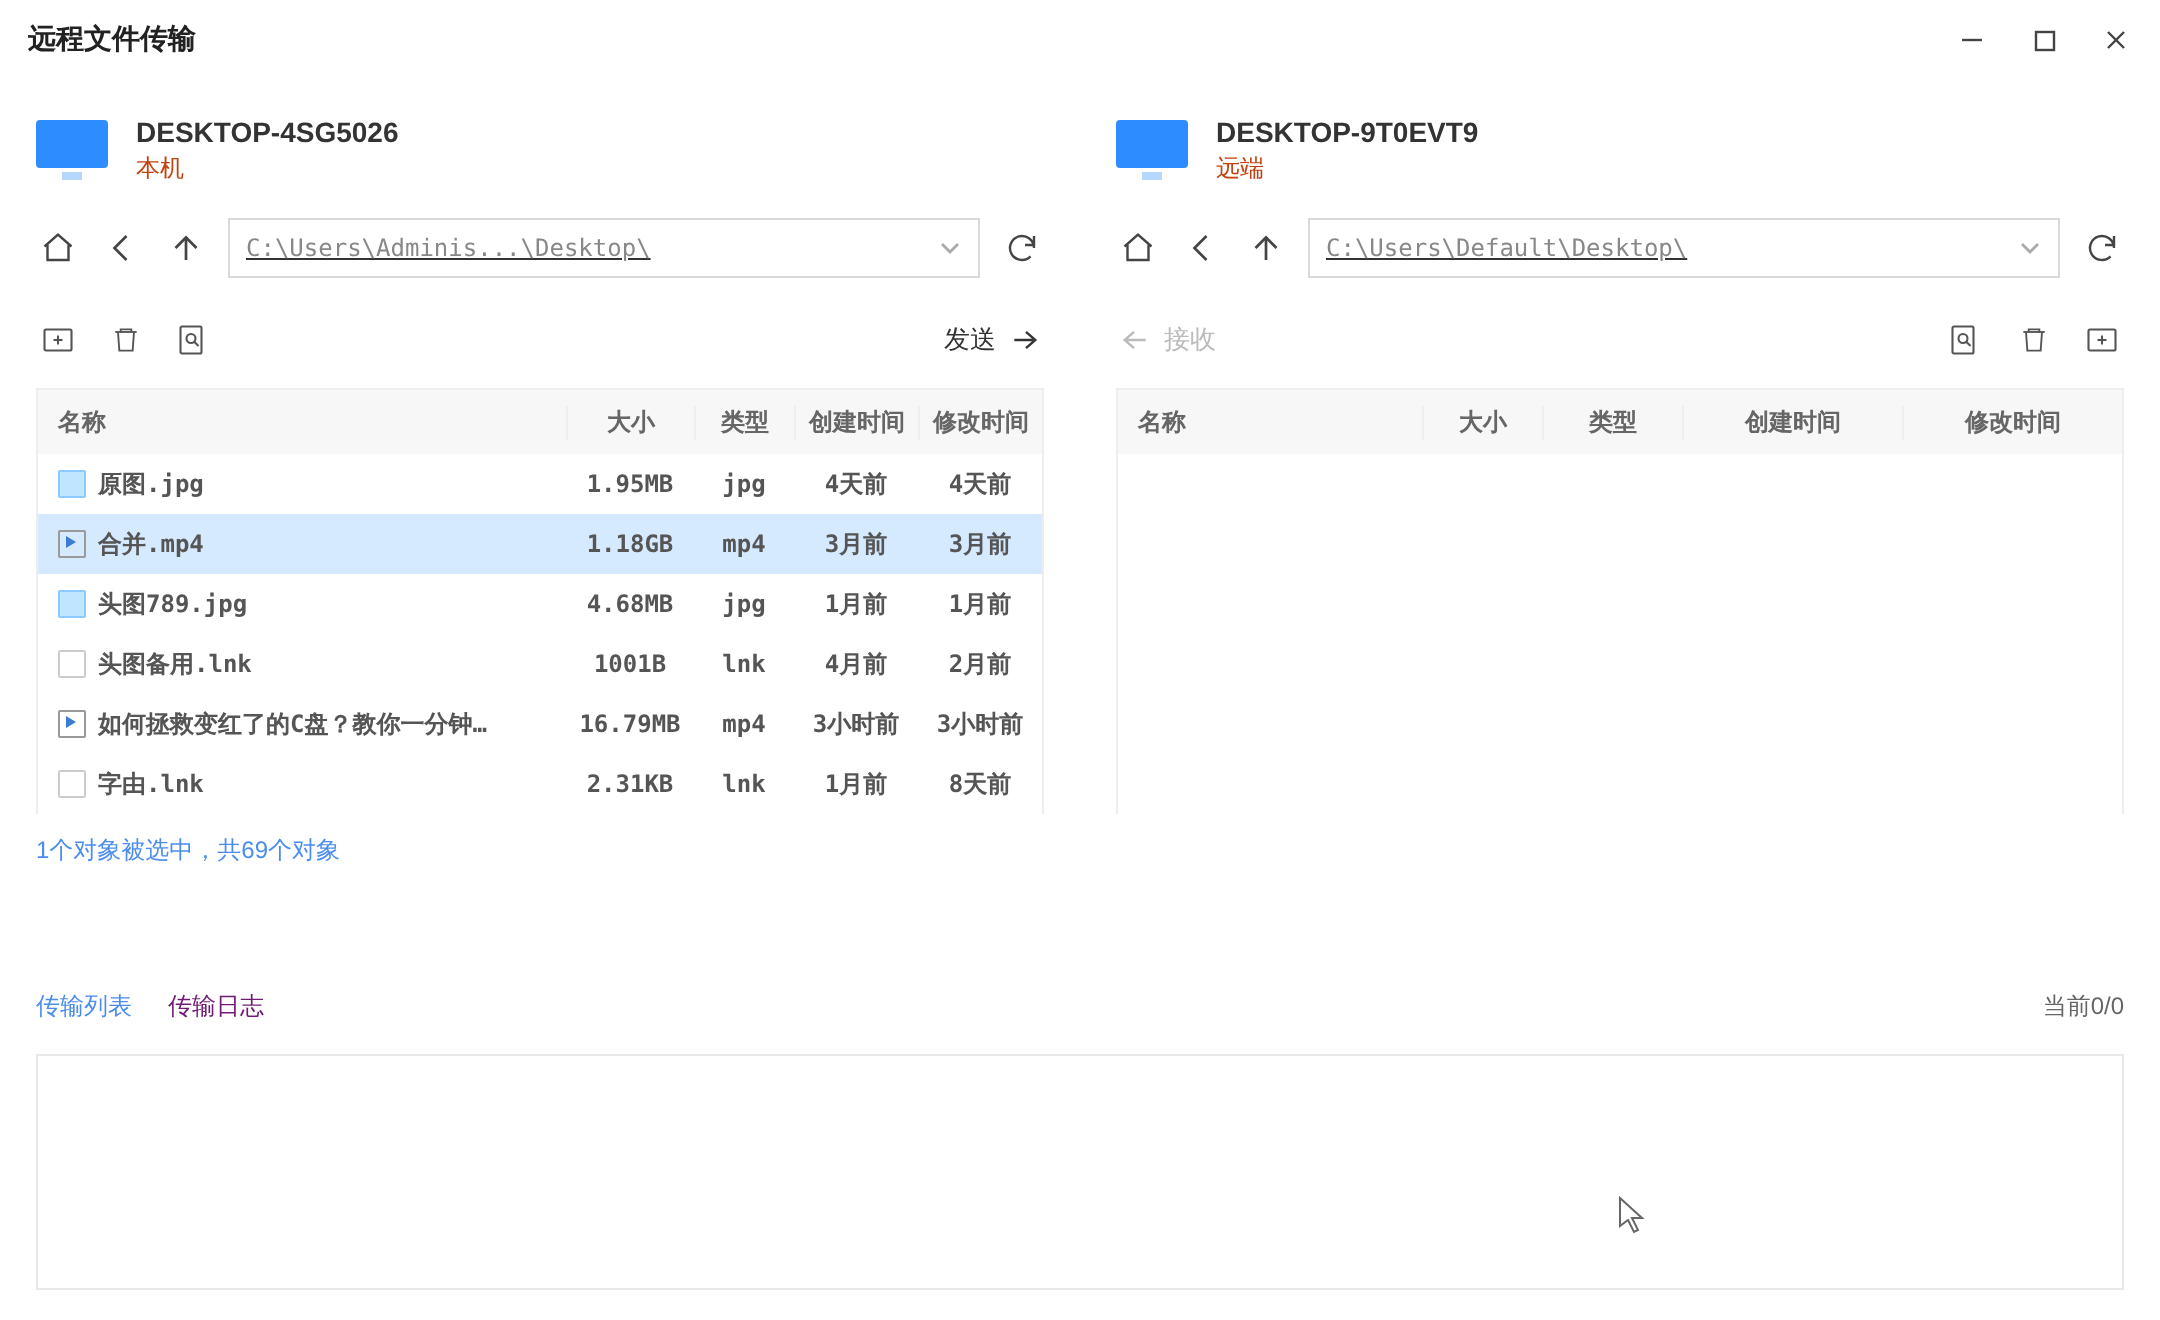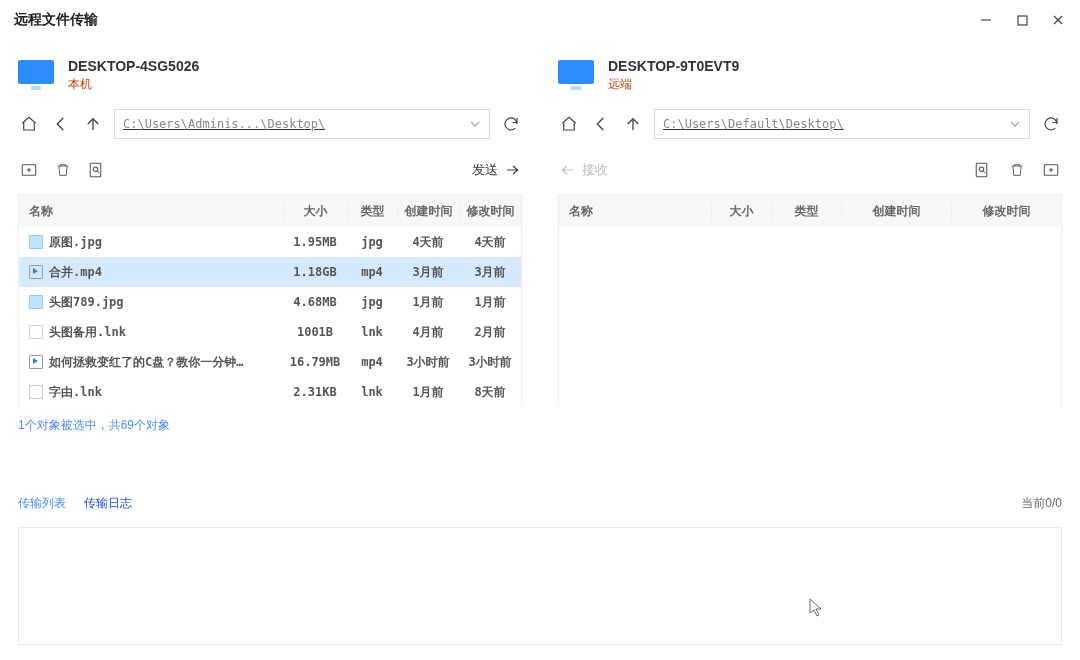--- a/index.html
+++ b/index.html
@@ -65,21 +65,21 @@
   .file-icon { width: 14px; height: 14px; display: inline-block; }
   .file-icon.img { background: linear-gradient(#c0e5ff,#c0e5ff); border: 1px solid #8dc8ff; border-radius: 1px; }
   .file-icon.vid { border: 1px solid #999; border-radius: 1px; position: relative; }
   .file-icon.vid::after { content: ''; position: absolute; left: 3px; top: 2px; border-left: 5px solid #3a7bd5; border-top: 3px solid transparent; border-bottom: 3px solid transparent; }
   .file-icon.lnk { border: 1px solid #ccc; border-radius: 1px; }
 
   .status { color: #4a8dee; font-size: 12px; padding: 10px 0; }
   .status.grey { color: #aaa; }
 
   .bottom-tabs { display: flex; height: 28px; padding: 0 18px; }
-  .btab { font-size: 12px; color: #1d4ed8; margin-right: 18px; cursor: pointer; }
+  .btab { font-size: 12px; color: #701a75; margin-right: 18px; cursor: pointer; }
   .btab.active { color: #4a8dee; }
   .progress { margin-left: auto; color: #666; font-size: 12px; }
 
   .queue { margin: 4px 18px 0 18px; border: 1px solid #e8e8e8; height: 118px; position: relative; }
   .cursor { position: absolute; left: 790px; top: 70px; }
 
   
   .panel.right .th.name, .panel.right .td.name { flex: 1 1 auto; }
   .panel.right .th.size, .panel.right .td.size { width: 60px; }
   .panel.right .th.type, .panel.right .td.type { width: 70px; }

